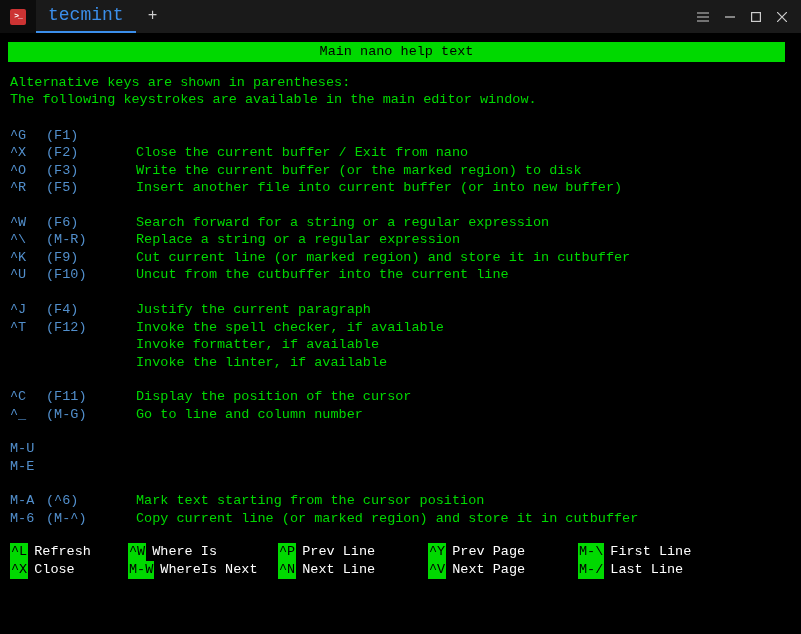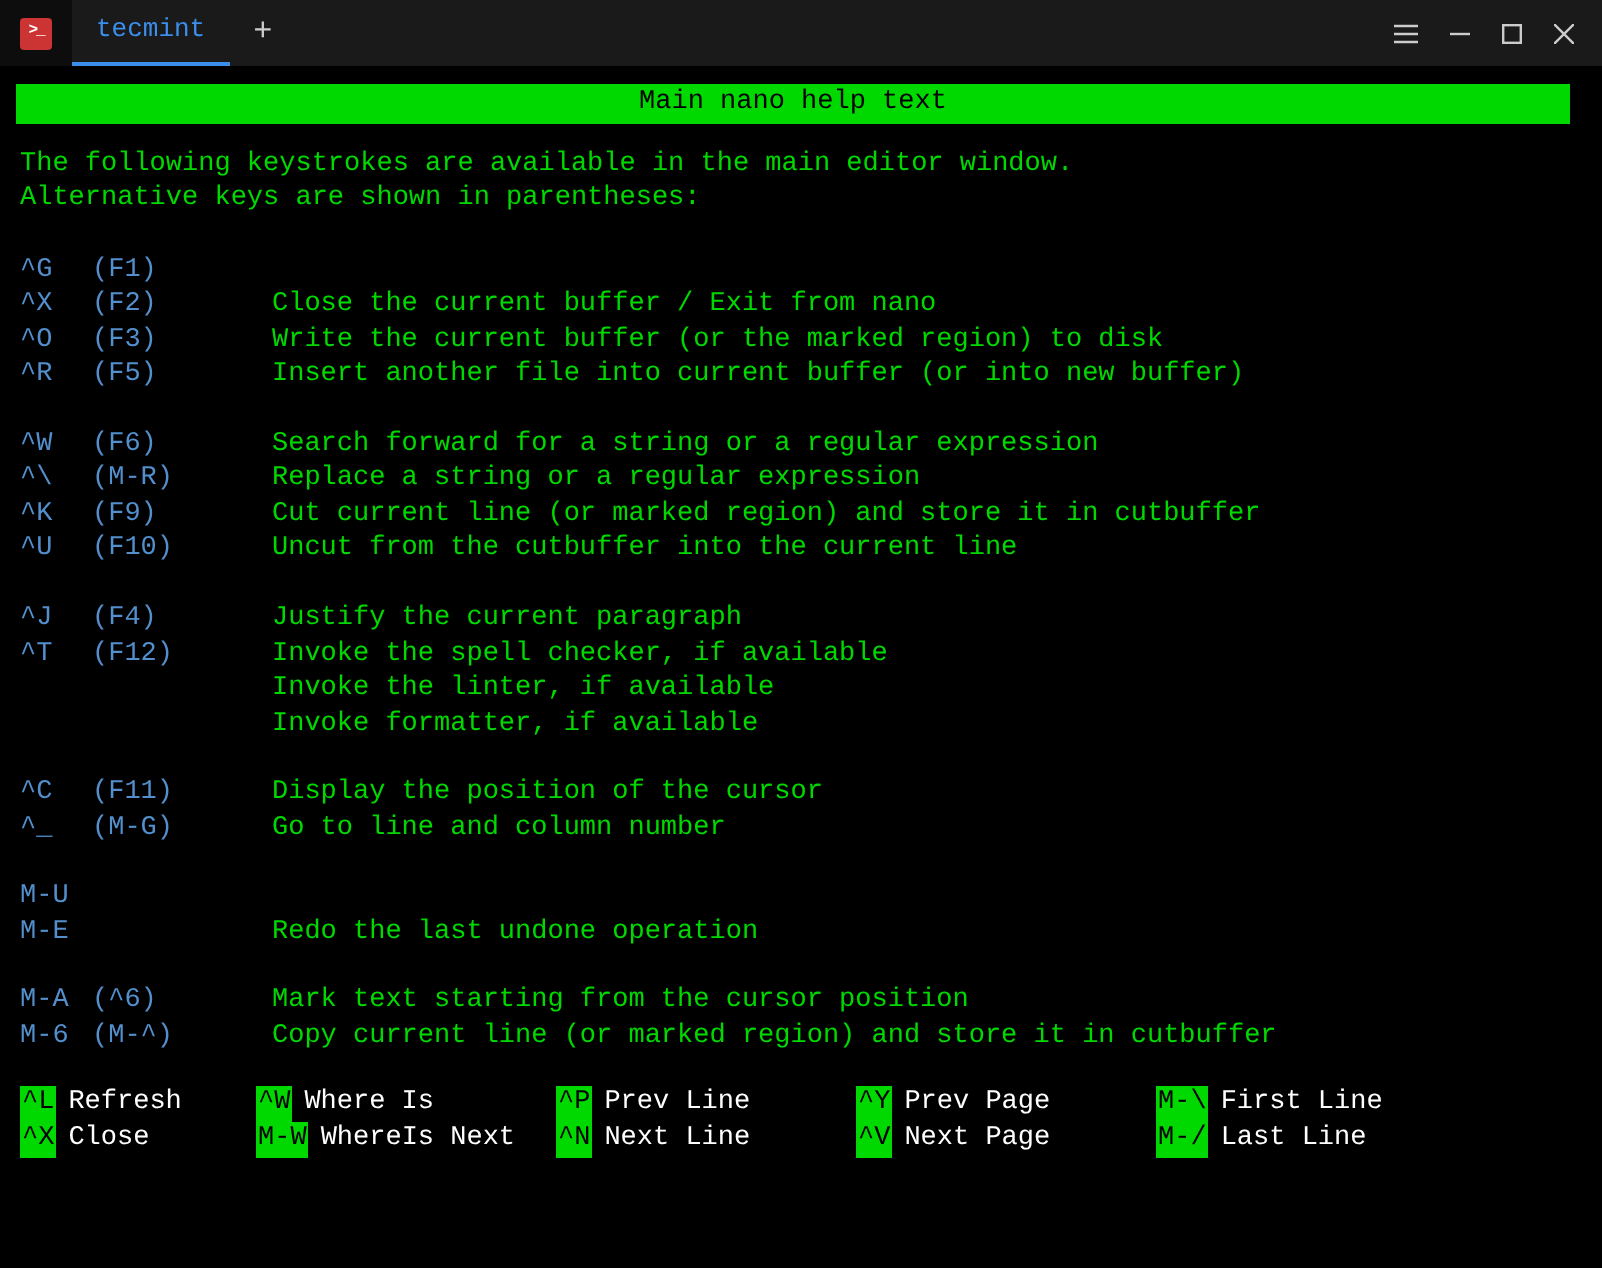--- a/index.html
+++ b/index.html
@@ -26,21 +26,21 @@
       gap: 8px;
     }
     .tab.icon-tab {
       background: #0d0d0d;
       padding: 0 10px;
     }
     .tab.active {
       border-bottom: 2px solid #3b8eea;
       color: #3b8eea;
     }
-    .tab-label { font-size: 13px; }
+    .tab-label { font-size: 18px; }
     .term-icon {
       width: 16px; height: 16px;
       background: #cc3333;
       border-radius: 2px;
       display: flex; align-items: center; justify-content: center;
     }
     .term-icon::before {
       content: ">_";
       color: #fff;
       font-size: 8px;
@@ -142,22 +142,22 @@
           <path d="M0 0l10 10M10 0L0 10" stroke="#ccc" stroke-width="1.2"></path>
         </svg>
     </span>
   </div>
 </div>
 
 <div class="terminal">
   <div class="help-header">Main nano help text</div>
 
   <div class="intro">
+    <div>Alternative keys are shown in parentheses:</div>
     <div>The following keystrokes are available in the main editor window.</div>
-    <div>Alternative keys are shown in parentheses:</div>
   </div>
 
   <div id="help-body">
       <div class="help-row">
         <span class="col-key blue">^G</span>
         <span class="col-alt blue">(F1)</span>
       </div>
       <div class="help-row">
         <span class="col-key blue">^X</span>
         <span class="col-alt blue">(F2)</span>
@@ -201,47 +201,46 @@
         <span class="col-desc">Justify the current paragraph</span>
       </div>
       <div class="help-row">
         <span class="col-key blue">^T</span>
         <span class="col-alt blue">(F12)</span>
         <span class="col-desc">Invoke the spell checker, if available</span>
       </div>
       <div class="help-row">
         <span class="col-key blue"></span>
         <span class="col-alt blue"></span>
+        <span class="col-desc">Invoke formatter, if available</span>
+      </div>
+      <div class="help-row">
+        <span class="col-key blue"></span>
+        <span class="col-alt blue"></span>
         <span class="col-desc">Invoke the linter, if available</span>
-      </div>
-      <div class="help-row">
-        <span class="col-key blue"></span>
-        <span class="col-alt blue"></span>
-        <span class="col-desc">Invoke formatter, if available</span>
       </div>
       <div class="group-gap"></div>
       <div class="help-row">
         <span class="col-key blue">^C</span>
         <span class="col-alt blue">(F11)</span>
         <span class="col-desc">Display the position of the cursor</span>
       </div>
       <div class="help-row">
         <span class="col-key blue">^_</span>
         <span class="col-alt blue">(M-G)</span>
         <span class="col-desc">Go to line and column number</span>
       </div>
       <div class="group-gap"></div>
       <div class="help-row">
         <span class="col-key blue">M-U</span>
         <span class="col-alt blue"></span>
       </div>
       <div class="help-row">
         <span class="col-key blue">M-E</span>
         <span class="col-alt blue"></span>
-        <span class="col-desc">Redo the last undone operation</span>
       </div>
       <div class="group-gap"></div>
       <div class="help-row">
         <span class="col-key blue">M-A</span>
         <span class="col-alt blue">(^6)</span>
         <span class="col-desc">Mark text starting from the cursor position</span>
       </div>
       <div class="help-row">
         <span class="col-key blue">M-6</span>
         <span class="col-alt blue">(M-^)</span>

